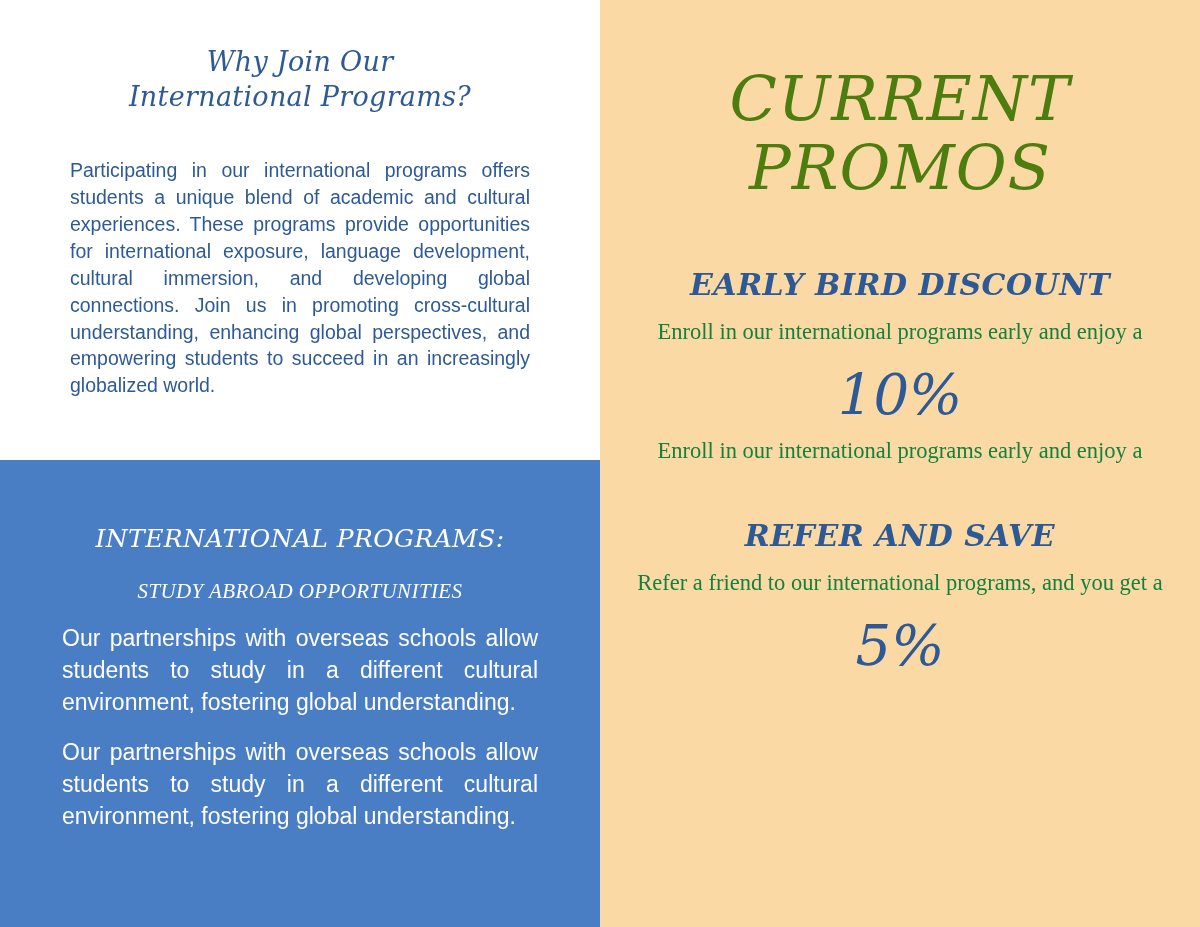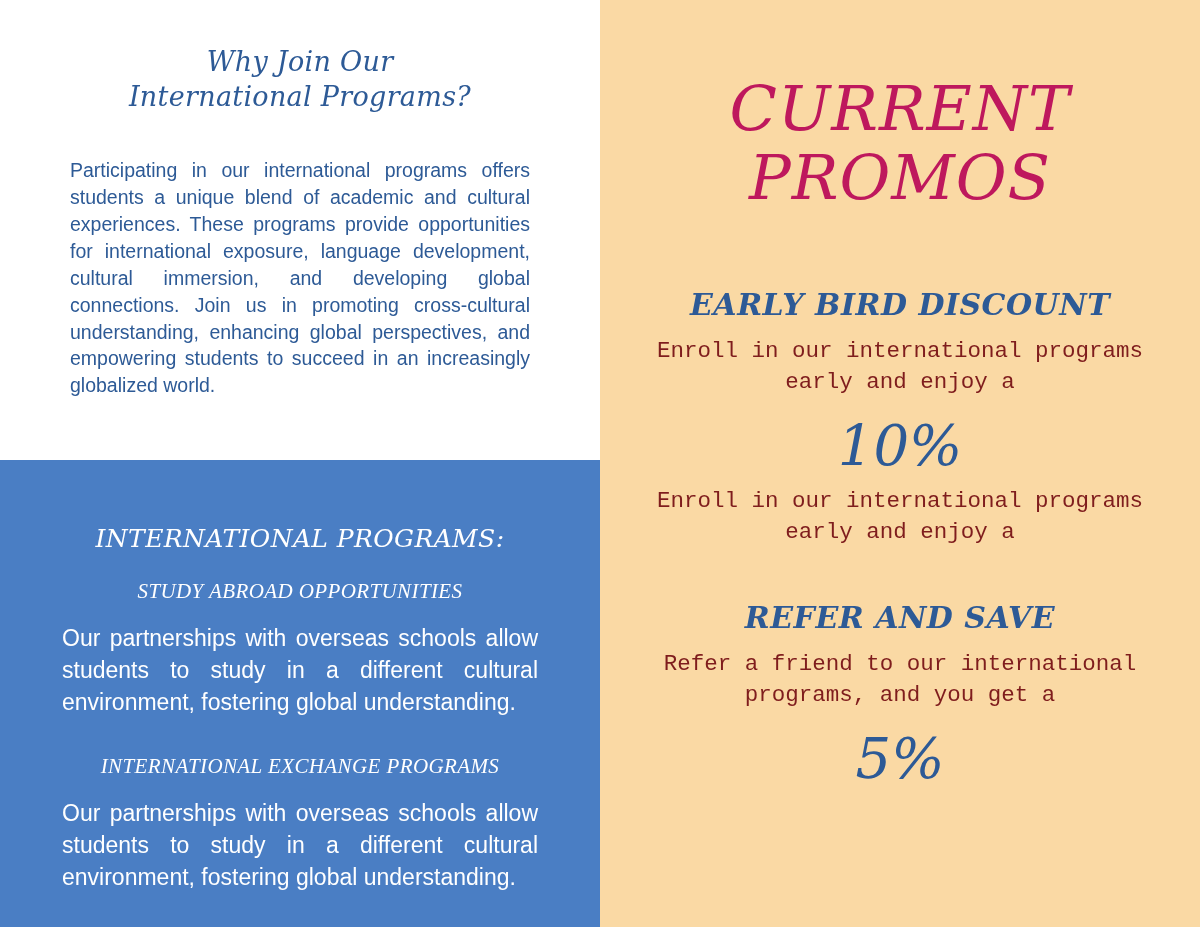--- a/index.html
+++ b/index.html
@@ -113,53 +113,53 @@
   .right-col {
     width: 600px;
     height: 927px;
     background: #fad9a4;
     box-sizing: border-box;
     padding: 0 35px;
     text-align: center;
     color: #2d5a96;
   }
   .promo-title {
-    margin: 16px;
+    margin: 6px;
     padding-top: 58px;
     font-family: "DejaVu Serif", serif;
     font-style: italic;
     font-weight: 400;
     font-size: 62px;
     line-height: 1.12;
     letter-spacing: 1px;
-    color: #be185d;
+    color: #4d7c0f;
   }
   .promo-title .line {
     display: block;
   }
   .promo-heading {
     margin: 0;
     padding-top: 58px;
     font-family: "DejaVu Serif", serif;
     font-style: italic;
     font-weight: 700;
     font-size: 30px;
     letter-spacing: 0.5px;
     color: #2d5a96;
   }
   .promo-heading.refer {
     padding-top: 52px;
   }
   .promo-text {
     margin: 0;
     padding-top: 14px;
-    font-family: Liberation Mono, monospace;
+    font-family: Liberation Serif, serif;
     font-size: 22.5px;
     line-height: 1.38;
-    color: #7f1d1d;
+    color: #15803d;
   }
   .promo-percent {
     margin: 0;
     padding-top: 20px;
     font-family: "DejaVu Serif", serif;
     font-style: italic;
     font-weight: 400;
     font-size: 56px;
     line-height: 1;
     color: #2d5a96;
@@ -184,21 +184,20 @@
     </div>
 
     <div class="panel-blue">
       <h2 class="offer-title">
         <span class="line">INTERNATIONAL PROGRAMS:</span>
       </h2>
 
       <h3 class="prog-heading">STUDY ABROAD OPPORTUNITIES</h3>
       <p class="prog-body">Our partnerships with overseas schools allow students to study in a different cultural environment, fostering global understanding.</p>
 
-      <h3 class="prog-heading second">INTERNATIONAL EXCHANGE PROGRAMS</h3>
       <p class="prog-body">Our partnerships with overseas schools allow students to study in a different cultural environment, fostering global understanding.</p>
     </div>
 
   </div>
 
   <div class="right-col">
     <h1 class="promo-title">
       <span class="line">CURRENT</span>
       <span class="line">PROMOS</span>
     </h1>

